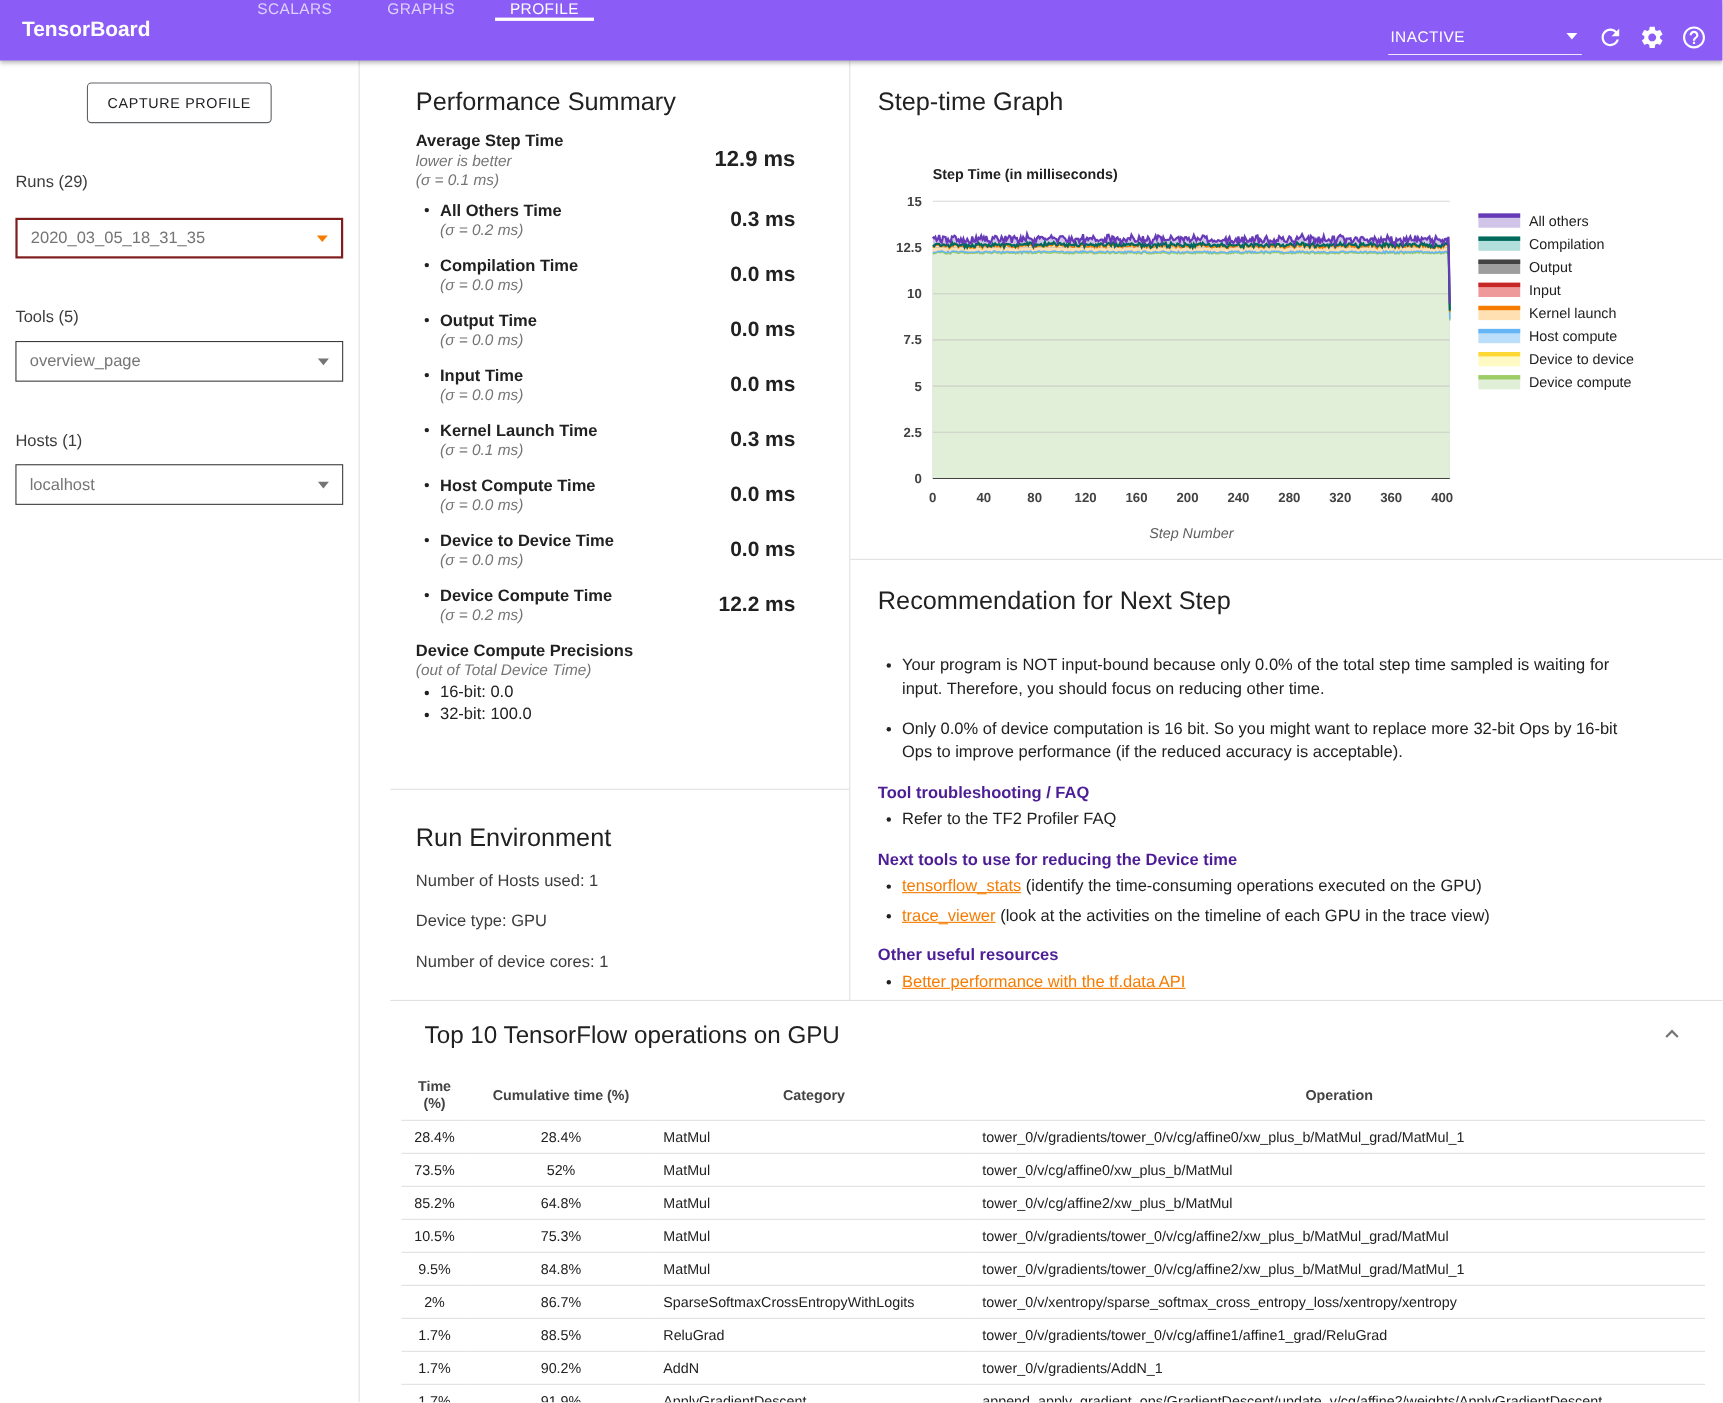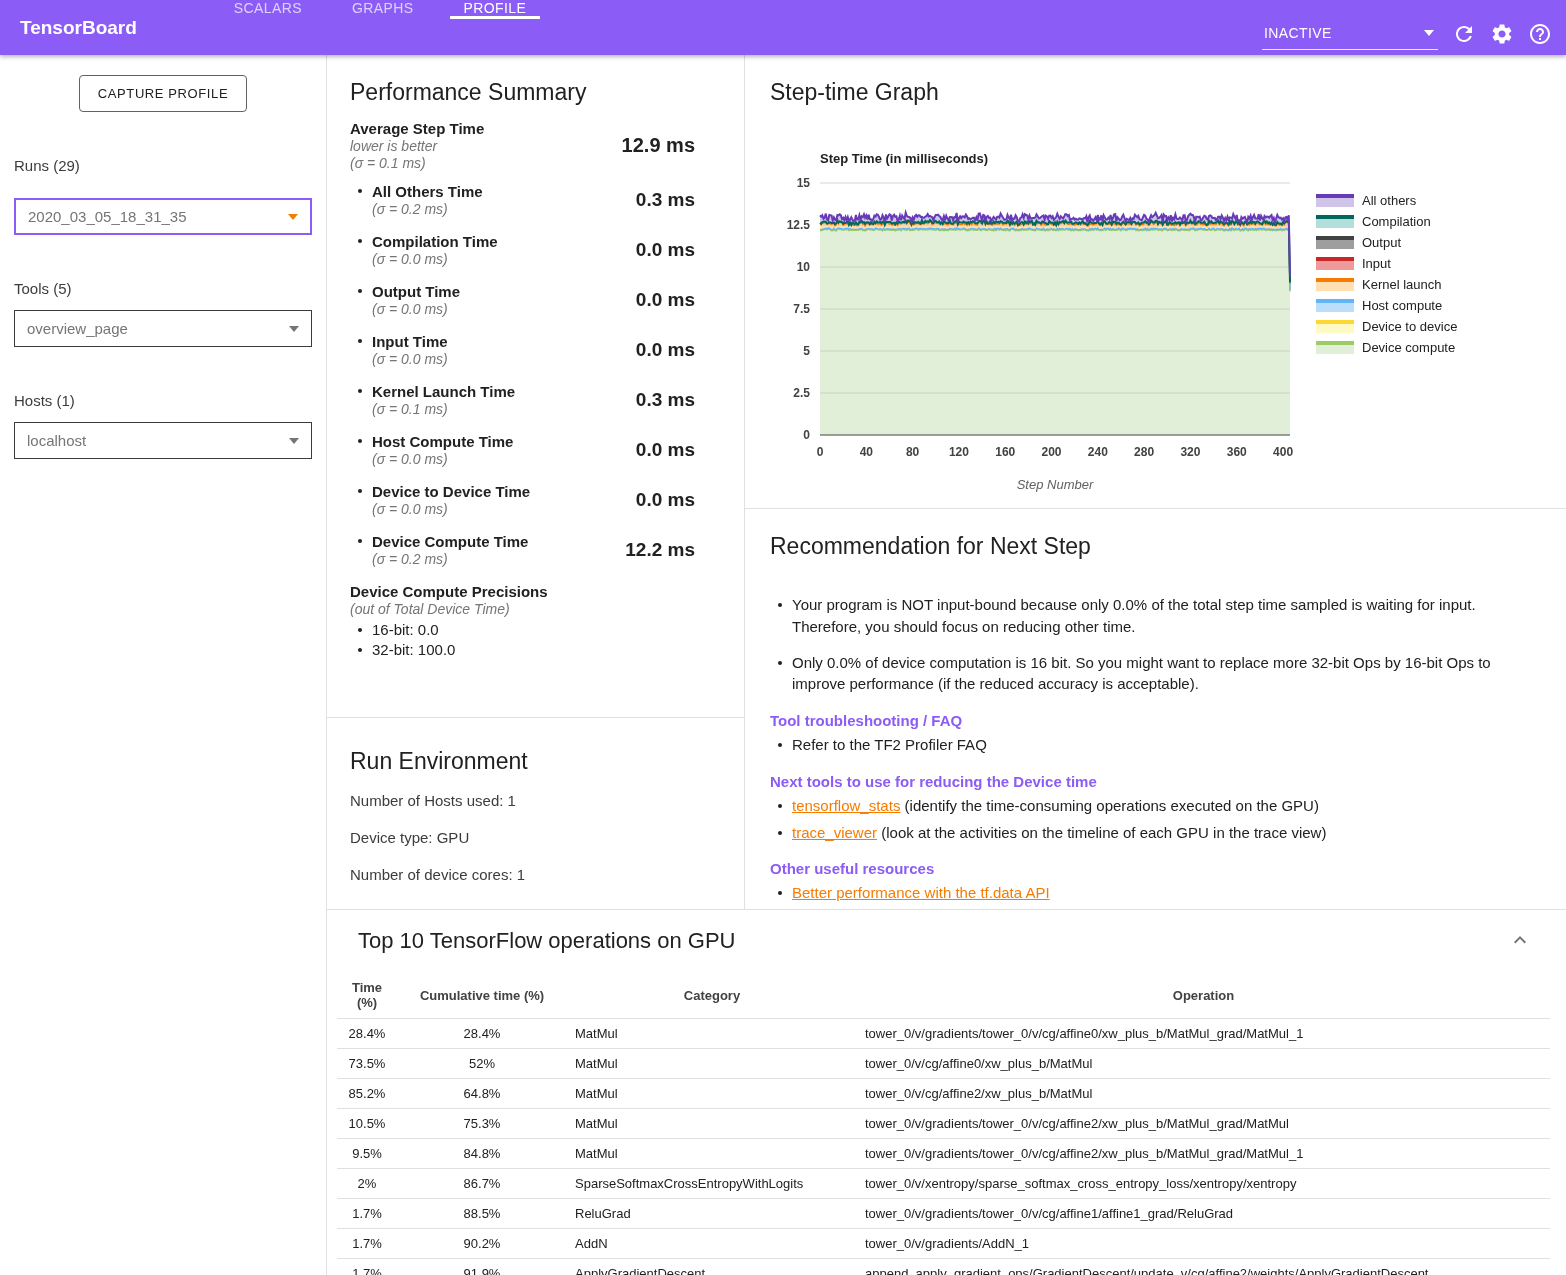--- a/index.html
+++ b/index.html
@@ -18,38 +18,38 @@
   .header-right { margin-left: auto; display: flex; align-items: center; gap: 14px; margin-right: 14px; margin-top: 17px; }
   .status-select { width: 176px; display: flex; align-items: center; justify-content: space-between;
     border-bottom: 1px solid rgba(255,255,255,0.85); padding: 0 4px 8px 2px; color: #fff;
     font-size: 14px; letter-spacing: 0.4px; cursor: pointer; margin-top: 8px; }
   .caret-white { width: 0; height: 0; border-left: 5px solid transparent; border-right: 5px solid transparent;
     border-top: 6px solid #fff; }
   .hicon { width: 24px; height: 24px; cursor: pointer; }
   .hicon svg { width: 24px; height: 24px; fill: #fff; }
 
   
-  .layout { display: flex; height: 1220px; }
+  .layout { display: flex; height: 1220px; gap: 28px; }
   .sidebar { width: 327px; border-right: 1px solid #e0e0e0; flex: none; }
   .main { flex: 1; display: flex; flex-direction: column; }
   .top-area { display: flex; height: 855px; border-bottom: 1px solid #e0e0e0; }
   .left-col { width: 418px; border-right: 1px solid #e0e0e0; flex: none; display:flex; flex-direction:column; }
   .right-col { flex: 1; display:flex; flex-direction:column; }
 
   h2.sec-title { font-size: 23px; font-weight: 400; color: #212121; }
 
   
   .capture-btn { display: block; margin: 20px auto 0; padding: 10px 18px; background: #fff;
     border: 1px solid #5f6368; border-radius: 4px; font-size: 13px; font-weight: 500;
     letter-spacing: 0.6px; color: #202124; cursor: pointer; font-family: inherit; }
   .side-label { margin: 45px 0 0 14px; font-size: 15px; color: #3c3c3c; }
   .select-box { margin: 13px 14px 0; height: 37px; display: flex; align-items: center;
     justify-content: space-between; padding: 0 12px; font-size: 15px; color: #757575;
     background: #fff; cursor: pointer; }
-  .select-runs { border: 2px solid #8b5cf6; margin-top: 24px; }
+  .select-runs { border: 2px solid #7f1d1d; margin-top: 24px; }
   .select-plain { border: 1px solid #3c3c3c; }
   .caret-orange { width:0;height:0;border-left:5px solid transparent;border-right:5px solid transparent;
     border-top:6px solid #f57c00; }
   .caret-gray { width:0;height:0;border-left:5px solid transparent;border-right:5px solid transparent;
     border-top:6px solid #757575; }
 
   
   .perf-panel { height: 663px; border-bottom: 1px solid #e0e0e0; padding: 24px 49px 0 23px; overflow: hidden; }
   .perf-panel h2 { margin-bottom: 13px; }
   .avg-block { display: flex; margin-bottom: 10px; }
@@ -83,21 +83,21 @@
   .legend-swatch { width: 38px; height: 13px; margin-right: 8px; flex: none; }
   .legend-label { font-size: 13px; color: #212121; }
 
   
   .reco-panel { padding: 24px 70px 0 25px; }
   .reco-panel h2 { margin-bottom: 34px; }
   .reco-bullets { list-style: none; }
   .reco-bullets li, .faq-items li, .link-items li { display: flex; font-size: 15px; line-height: 1.45; color: #212121; }
   .reco-bullets li { margin-bottom: 14px; }
   .reco-bullets .bullet-dot, .faq-items .bullet-dot, .link-items .bullet-dot { margin-top: 9px; }
-  .sub-head { font-size: 15px; font-weight: 700; margin: 17px 0 5px; color: #8b5cf6; }
+  .sub-head { font-size: 15px; font-weight: 700; margin: 17px 0 5px; color: #4c1d95; }
   .faq-items li, .link-items li { margin-bottom: 5px; }
   a.olink { color: #f57c00; text-decoration: underline; cursor: pointer; }
 
   
   .top-ops { padding: 18px 6px 0 10px; flex: 1; overflow: hidden; }
   .top-ops-head { display: flex; align-items: flex-start; justify-content: space-between; padding: 0 28px 0 21px; }
   .top-ops-head h2 { font-size: 22px; }
   .collapse-btn { width: 24px; height: 24px; cursor: pointer; }
   .collapse-btn svg { fill: #757575; }
   table.ops { border-collapse: collapse; width: calc(100% - 10px); margin-top: 22px; table-layout: fixed; }

